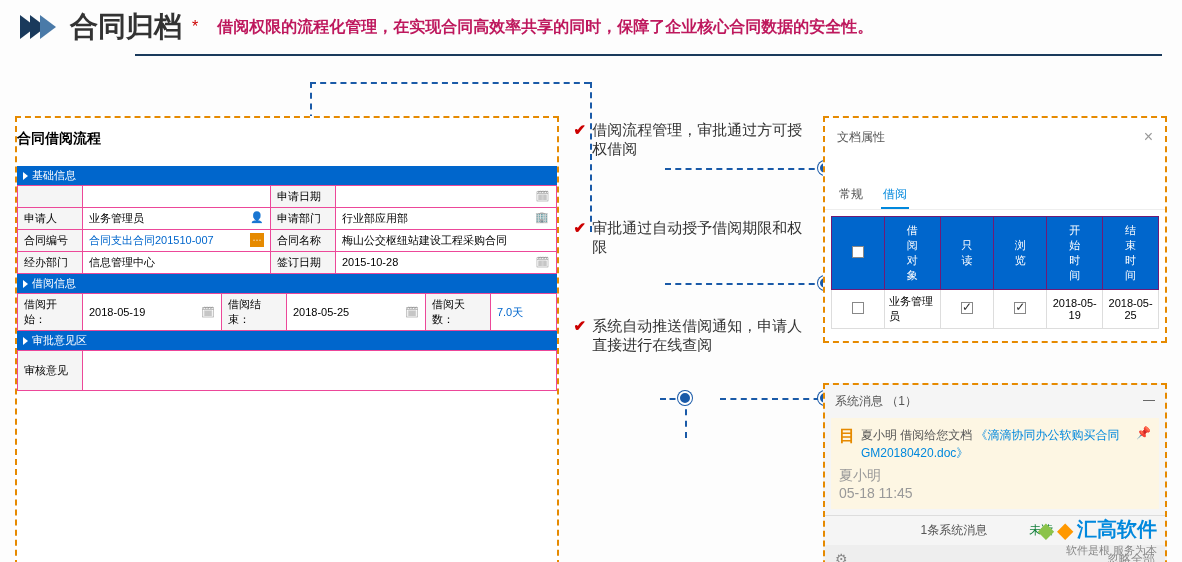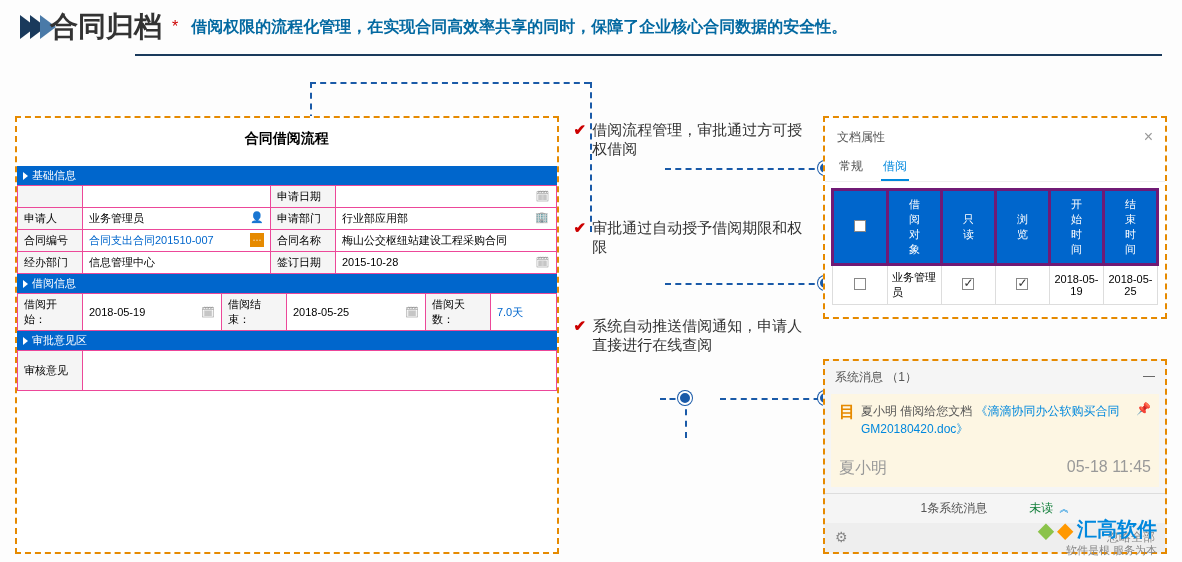--- a/index.html
+++ b/index.html
@@ -3,31 +3,31 @@
 <meta charset="utf-8">
 <style>
 * { box-sizing: border-box; margin: 0; padding: 0; }
 body { font-family: "Microsoft YaHei", sans-serif; font-size: 12px; background: #fdfdfd; width: 1182px; height: 562px; position: relative; overflow: hidden; }
 
 
 .header { display: flex; align-items: center; padding: 8px 0 8px 20px; }
 .chevrons { display: flex; }
 .chevron { width: 0; height: 0; border-top: 12px solid transparent; border-bottom: 12px solid transparent; border-left: 16px solid #1a3a5c; margin-right: -6px; }
 .chevron.lt { border-left-color: #4a7aa8; }
-.title { font-size: 28px; font-weight: bold; color: #333; }
+.title { font-size: 28px; font-weight: bold; color: #333; margin-left: 20px; }
 .star { color: #cc0000; margin-left: 10px; font-size: 16px; }
-.subtitle { font-size: 16px; color: #0369a1; margin-left: 13px; font-weight: bold; }
+.subtitle { font-size: 16px; color: #be185d; margin-left: 19px; font-weight: bold; }
 .hr-top { border-top: 2px solid #1a3a5c; margin: 0 20px 0 135px; }
 
 
 .main { display: flex; padding: 60px 15px 10px 15px; gap: 15px; position: relative; }
 
 
 .left-panel { width: 545px; border: 2px dashed #e68a00; position: relative; background: #fff; }
-.form-title { text-align: center; font-weight: bold; font-size: 14px; padding: 12px 0 18px 0; }
+.form-title { text-align: left; font-weight: bold; font-size: 14px; padding: 12px 0 18px 0; }
 .section-header { background: #0066cc; color: #fff; padding: 2px 6px; font-size: 11px; display: flex; align-items: center; }
 .section-header .tri { display: inline-block; width: 0; height: 0; border-top: 4px solid transparent; border-bottom: 4px solid transparent; border-left: 5px solid #fff; margin-right: 4px; }
 
 table.form { width: 100%; border-collapse: collapse; }
 table.form td { border: 1px solid #ec4899; padding: 3px 6px; font-size: 11px; height: 20px; }
 table.form td.lbl { background: #f5f5f5; width: 65px; }
 table.form td .blue { color: #0066cc; text-align: right; }
 table.form td .icon-r { float: right; color: #888; }
 .orange-ico { float: right; background: #e68a00; color:#fff; width:14px; height:14px; font-size:9px; text-align:center; line-height:14px; }
 .cal-ico { float:right; color:#888; }
@@ -40,36 +40,36 @@
 .bullet + .bullet { margin-top: 60px; }
 
 
 .right-col { width: 345px; display: flex; flex-direction: column; gap: 40px; }
 
 
 .props-panel { border: 2px dashed #e68a00; background: #fff; position: relative; padding-bottom: 6px;}
 .props-head { display: flex; justify-content: space-between; align-items: center; padding: 10px 12px 8px 12px; color: #555; }
 .props-head .x { font-size: 16px; color: #999; }
 .tabs { display: flex; gap: 16px; padding: 0 12px; border-bottom: 1px solid #eee; }
-.tab { padding: 4px 2px; font-size: 12px; color: #555; }
+.tab { padding: 4px 2px; font-size: 12px; color: #555; margin-top: 28px; }
 .tab.active { color: #0088dd; border-bottom: 2px solid #0088dd; }
 .props-table { margin: 6px; width: calc(100% - 12px); border-collapse: collapse; }
-.props-table th { background: #0066cc; color: #fff; font-weight: normal; font-size: 11px; padding: 6px 20px; border: 3px solid #701a75; }
+.props-table th { background: #0066cc; color: #fff; font-weight: normal; font-size: 11px; padding: 6px 20px; border: 1px solid #701a75; }
 .props-table td { background: #fff; border: 1px solid #ddd; padding: 4px; font-size: 11px; text-align: center; }
 .chk { display:inline-block; width:12px; height:12px; border:1px solid #888; background:#fff; position:relative; }
 .chk.c::after { content:"✓"; position:absolute; top:-3px; left:0; font-size:12px; color:#333; }
 
 
 .notif-panel { border: 2px dashed #e68a00; background: #f5f5f5; }
 .notif-head { display: flex; justify-content: space-between; padding: 8px 10px; font-size: 12px; color: #555; }
 .notif-card { background: #fdf6e3; margin: 0 6px 6px 6px; padding: 8px; position: relative; }
 .notif-card .icon-doc { color: #e68a00; font-size: 16px; float: left; margin-right: 6px; font-weight:bold; }
 .notif-card .msg { font-size: 12px; color: #555; line-height: 1.5; }
 .notif-card .linkish { color: #0088dd; }
-.notif-card .meta { display: flex; justify-content: space-between; color: #999; font-size: 16px; margin-top: 20px; }
+.notif-card .meta { display: flex; justify-content: space-between; color: #999; font-size: 14px; margin-top: 5px; flex-direction: column; }
 .notif-card .star-ico { position: absolute; right: 8px; top: 8px; color: #e6a800; }
 .notif-foot { display:flex; justify-content:center; align-items:center; gap:6px; padding: 6px; font-size:12px; color:#555; border-top:1px solid #ddd; }
 .notif-foot .unread { color: #15803d; margin-left: 36px; }
 .notif-foot .chev { color:#0088dd; font-size:10px; }
 .notif-bar { display:flex; justify-content:space-between; padding:6px 10px; background:#eee; color:#888; font-size:12px; }
 .gear { font-size:14px; }
 
 
 .dot { width: 14px; height: 14px; background: #1a5aa8; border-radius: 50%; border: 2px solid #fff; box-shadow: 0 0 0 1px #1a5aa8; position: absolute; }
 .dline { position: absolute; border-top: 2px dashed #1a5aa8; }

